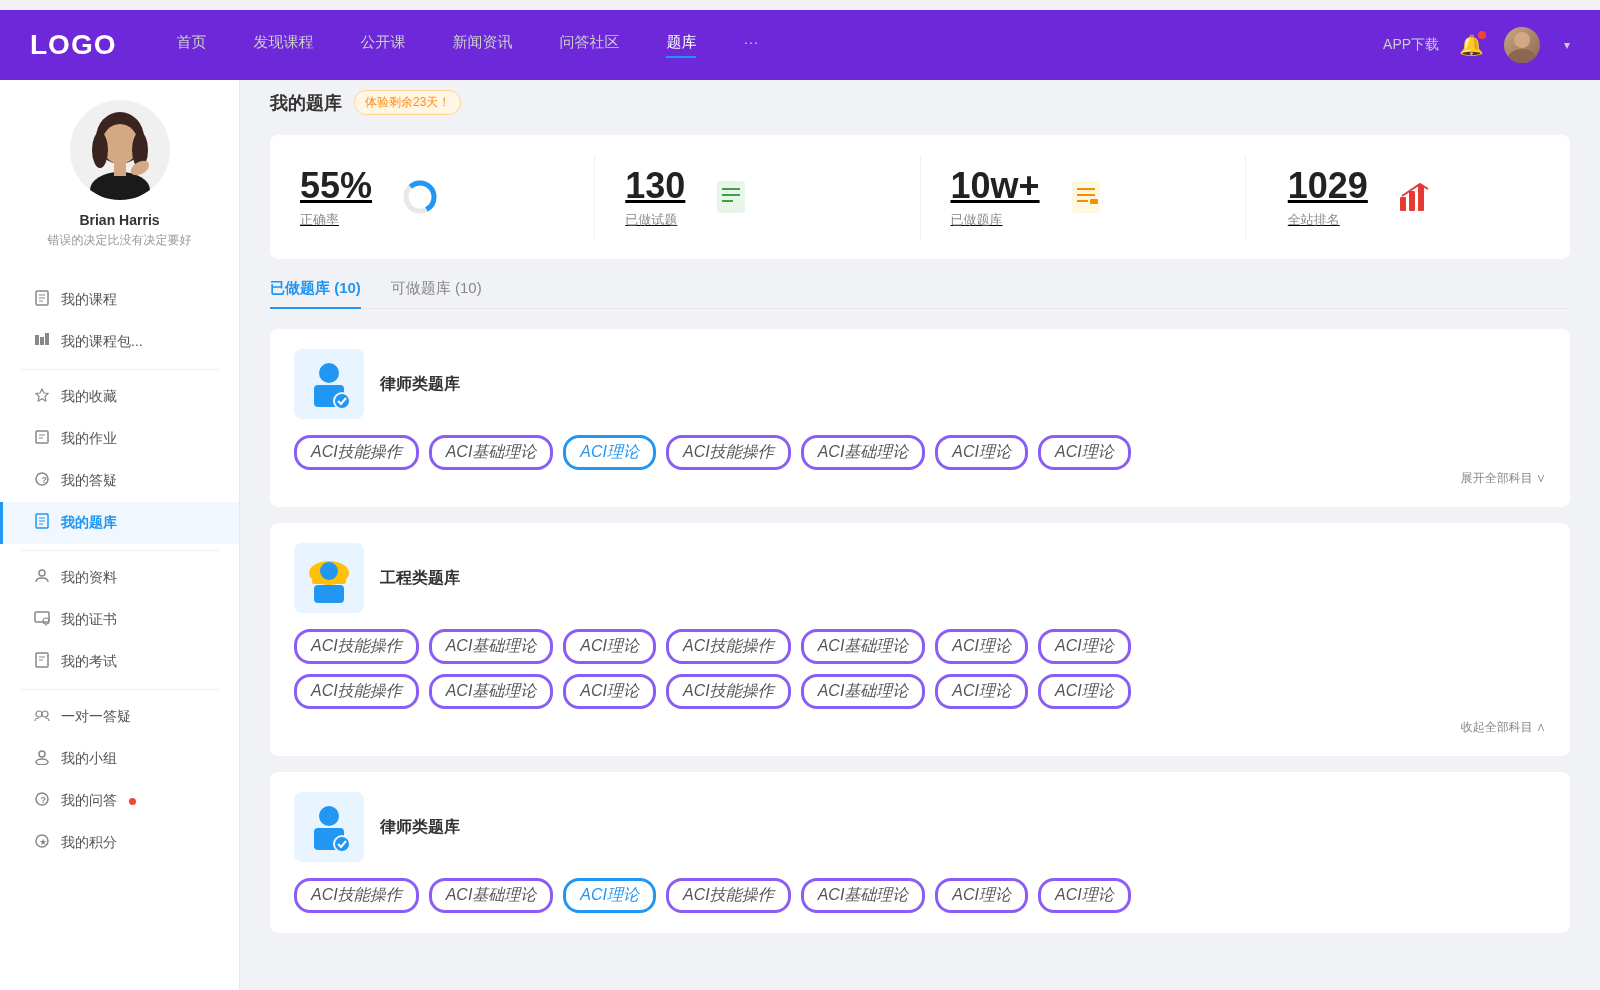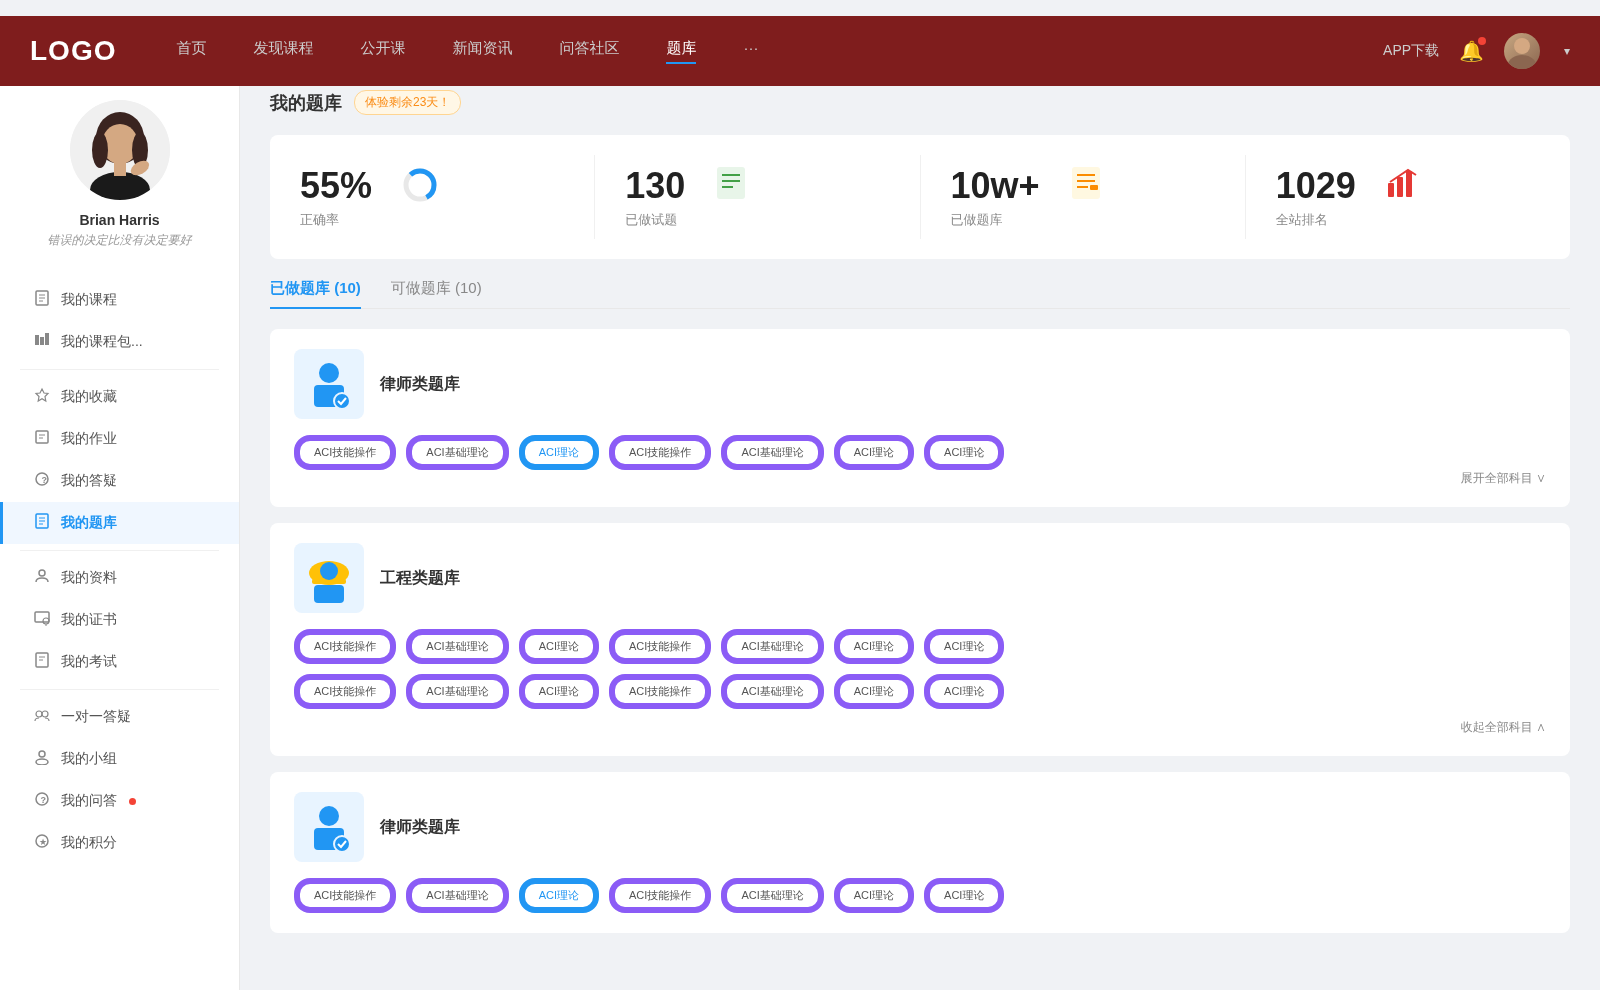--- a/index.html
+++ b/index.html
@@ -1,21 +1,21 @@
 <!DOCTYPE html>
 <html><head>
   <meta charset="utf-8">
   <style>
     * { box-sizing: border-box; margin: 0; padding: 0; }
     body { font-family: -apple-system, BlinkMacSystemFont, "PingFang SC", "Microsoft YaHei", sans-serif; background: #f0f2f5; min-height: 990px; }
 
     
     .navbar {
-      display: flex; align-items: center; background: #7f1d1d; height: 70px;
-      padding: 0 30px; position: sticky; top: 16px; z-index: 100;
+      display: flex; align-items: center; background: #6d28d9; height: 70px;
+      padding: 0 30px; position: sticky; top: 10px; z-index: 100;
     }
     .navbar-logo { color: #fff; font-size: 28px; font-weight: 900; letter-spacing: 1px; margin-right: 60px; }
     .navbar-menu { display: flex; gap: 47px; flex: 1; }
     .navbar-menu-item { color: #ccc; font-size: 15px; cursor: pointer; padding-bottom: 4px; }
     .navbar-menu-item.active { color: #fff; border-bottom: 2px solid #2196f3; }
     .navbar-right { display: flex; align-items: center; gap: 20px; margin-left: auto; }
     .navbar-app-btn { color: #ccc; font-size: 14px; cursor: pointer; }
     .navbar-bell { color: #ccc; font-size: 20px; cursor: pointer; position: relative; }
     .navbar-bell-dot { position: absolute; top: -2px; right: -2px; width: 8px; height: 8px; background: #f44336; border-radius: 50%; }
     .navbar-avatar-placeholder { width: 36px; height: 36px; border-radius: 50%; background: linear-gradient(135deg, #c8a882 0%, #8b6650 100%); cursor: pointer; }
@@ -25,21 +25,21 @@
     .layout { display: flex; min-height: 920px; }
 
     
     .sidebar {
       width: 240px; background: #fff; padding: 0 0 20px 0; flex-shrink: 0;
       border-right: 1px solid #e8e8e8;
     }
     .sidebar-profile { display: flex; flex-direction: column; align-items: center; padding: 30px 16px 20px; }
     .sidebar-avatar { width: 100px; height: 100px; border-radius: 50%; background: #f0f0f0; overflow: hidden; display: flex; align-items: center; justify-content: center; }
     .sidebar-name { margin-top: 12px; font-size: 14px; font-weight: 600; color: #333; }
-    .sidebar-motto { font-size: 12px; color: #999; margin-top: 4px; text-align: center; font-style: italic; }
+    .sidebar-motto { font-size: 12px; color: #999; margin-top: 4px; text-align: center; }
 
     .sidebar-nav { margin-top: 10px; }
     .sidebar-nav-item {
       display: flex; align-items: center; gap: 10px;
       padding: 11px 30px; font-size: 14px; color: #555; cursor: pointer;
       position: relative; border-left: 3px solid transparent;
     }
     .sidebar-nav-item.active { color: #2196f3; background: #f0f7ff; border-left: 3px solid #2196f3; }
     .sidebar-nav-item .nav-icon { font-size: 16px; width: 18px; text-align: center; }
     .sidebar-nav-item .nav-dot { width: 7px; height: 7px; background: #f44336; border-radius: 50%; margin-left: 2px; }
@@ -50,21 +50,21 @@
 
     .page-header { display: flex; align-items: center; gap: 12px; margin-bottom: 20px; }
     .page-title { font-size: 18px; font-weight: 600; color: #333; }
     .trial-badge {
       background: #fff7e6; border: 1px solid #ffd591; color: #fa8c16;
       font-size: 12px; padding: 3px 10px; border-radius: 12px;
     }
 
     
     .stats-row { display: flex; background: #fff; border-radius: 8px; margin-bottom: 20px; padding: 20px 0; }
-    .stat-item { flex: 1; display: flex; align-items: flex-start; padding: 10px 30px; border-right: 1px solid #f0f0f0; }
+    .stat-item { flex: 1; display: flex; align-items: center; padding: 10px 30px; border-right: 1px solid #f0f0f0; text-decoration: underline; }
     .stat-item:last-child { border-right: none; }
     .stat-number { font-size: 36px; font-weight: 700; color: #222; margin-right: 12px; }
     .stat-label { font-size: 13px; color: #888; margin-top: 4px; }
 
     
     .tabs { display: flex; gap: 30px; margin-bottom: 20px; border-bottom: 1px solid #e8e8e8; }
     .tab-item { font-size: 15px; color: #888; padding-bottom: 10px; cursor: pointer; position: relative; }
     .tab-item.active { color: #2196f3; font-weight: 600; }
     .tab-item.active::after { content: ''; position: absolute; bottom: -1px; left: 0; right: 0; height: 2px; background: #2196f3; }
 
@@ -72,22 +72,22 @@
     .category-card { background: #fff; border-radius: 8px; margin-bottom: 16px; padding: 20px 24px; }
     .category-header { display: flex; align-items: center; gap: 16px; margin-bottom: 16px; }
     .category-icon-wrap {
       width: 70px; height: 70px; background: #e8f4ff; border-radius: 8px;
       display: flex; align-items: center; justify-content: center; flex-shrink: 0;
     }
 
     .category-title { font-size: 16px; font-weight: 600; color: #333; }
     .category-tags { display: flex; flex-wrap: wrap; gap: 10px; }
     .tag {
-      padding: 4px 14px; border-radius: 16px; font-size: 11px;
-      border: 6px solid #8b5cf6; color: #555; cursor: pointer; background: #fff;
+      padding: 4px 14px; border-radius: 16px; font-size: 16px;
+      border: 3px solid #8b5cf6; color: #555; cursor: pointer; background: #fff; font-style: italic;
     }
     .tag.active { border-color: #2196f3; color: #2196f3; background: #fff; }
     .expand-link { font-size: 12px; color: #888; cursor: pointer; text-align: right; }
     .collapse-link { font-size: 12px; color: #888; cursor: pointer; text-align: right; margin-top: 10px; }
     .tags-row2 { display: flex; flex-wrap: wrap; gap: 10px; margin-top: 10px; }
   </style>
 </head>
 <body>
 
 <nav class="navbar">
@@ -320,21 +320,21 @@
         <svg width="36" height="36" viewBox="0 0 36 36">
           <rect x="4" y="2" width="28" height="32" rx="3" fill="#fff8e1"></rect>
           <line x1="9" y1="10" x2="27" y2="10" stroke="#fb8c00" stroke-width="2"></line>
           <line x1="9" y1="16" x2="27" y2="16" stroke="#fb8c00" stroke-width="2"></line>
           <line x1="9" y1="22" x2="20" y2="22" stroke="#fb8c00" stroke-width="2"></line>
           <rect x="22" y="20" width="8" height="5" fill="#fb8c00" rx="1"></rect>
         </svg>
       </div>
 
       <div class="stat-item">
-        <div style="margin-right:16px;">
+        <div style="margin-right:16px;margin-left:12px;">
           <div class="stat-number">1029</div>
           <div class="stat-label">全站排名</div>
         </div>
         <svg width="36" height="36" viewBox="0 0 36 36">
           <rect x="4" y="18" width="6" height="14" rx="1" fill="#e53935"></rect>
           <rect x="13" y="12" width="6" height="20" rx="1" fill="#e53935"></rect>
           <rect x="22" y="6" width="6" height="26" rx="1" fill="#e53935"></rect>
           <polyline points="6,17 15,11 24,5 32,10" fill="none" stroke="#e53935" stroke-width="2"></polyline>
         </svg>
       </div>

